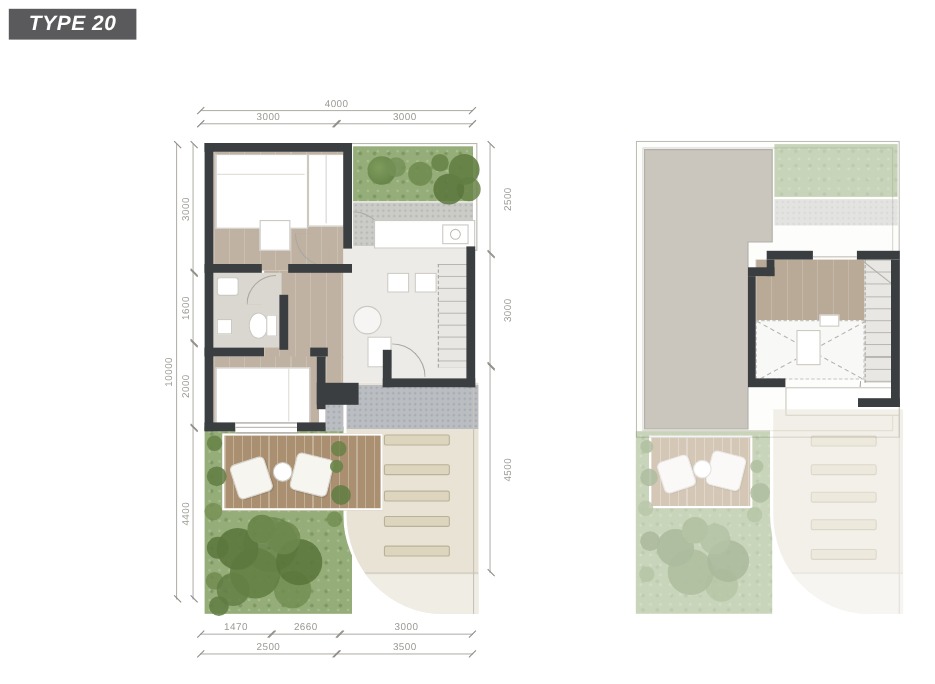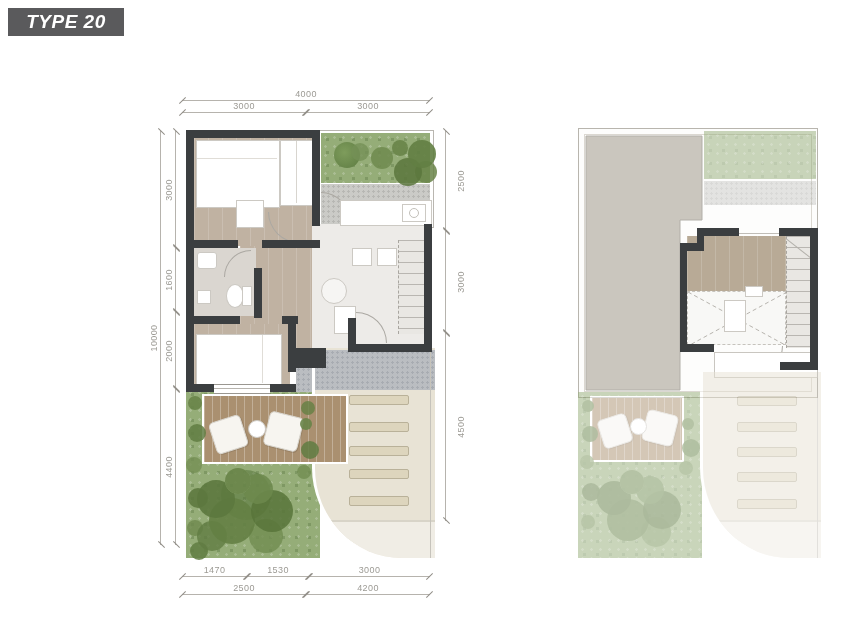--- a/index.html
+++ b/index.html
@@ -87,30 +87,30 @@
       <span class="dlab">3000</span>
     </div>
   <div class="vdim r" style="left:445px;top:333px;height:188px">
       <span class="dlab">4500</span>
     </div>
 
   <div class="hdim" style="left:182px;top:576px;width:65px">
       <span class="dlab">1470</span>
     </div>
   <div class="hdim" style="left:247px;top:576px;width:62px">
-      <span class="dlab">1530</span>
+      <span class="dlab">2660</span>
     </div>
   <div class="hdim" style="left:309px;top:576px;width:121px">
       <span class="dlab">3000</span>
     </div>
   <div class="hdim" style="left:182px;top:594px;width:124px">
       <span class="dlab">2500</span>
     </div>
   <div class="hdim" style="left:306px;top:594px;width:124px">
-      <span class="dlab">4200</span>
+      <span class="dlab">3500</span>
     </div>
 
   <div class="a" style="left:0;top:0;width:0;height:0">
 
     <div class="a grass" style="left:186px;top:388px;width:134px;height:170px"></div>
 
     <div class="a drive" style="left:312px;top:348px;width:120px;height:210px">
       <div class="a cpave" style="left:0;top:2px;width:120px;height:40px"></div>
       <div class="dstrip" style="left:34px;top:47px;width:58px"></div>
       <div class="dstrip" style="left:34px;top:74px;width:58px"></div>

